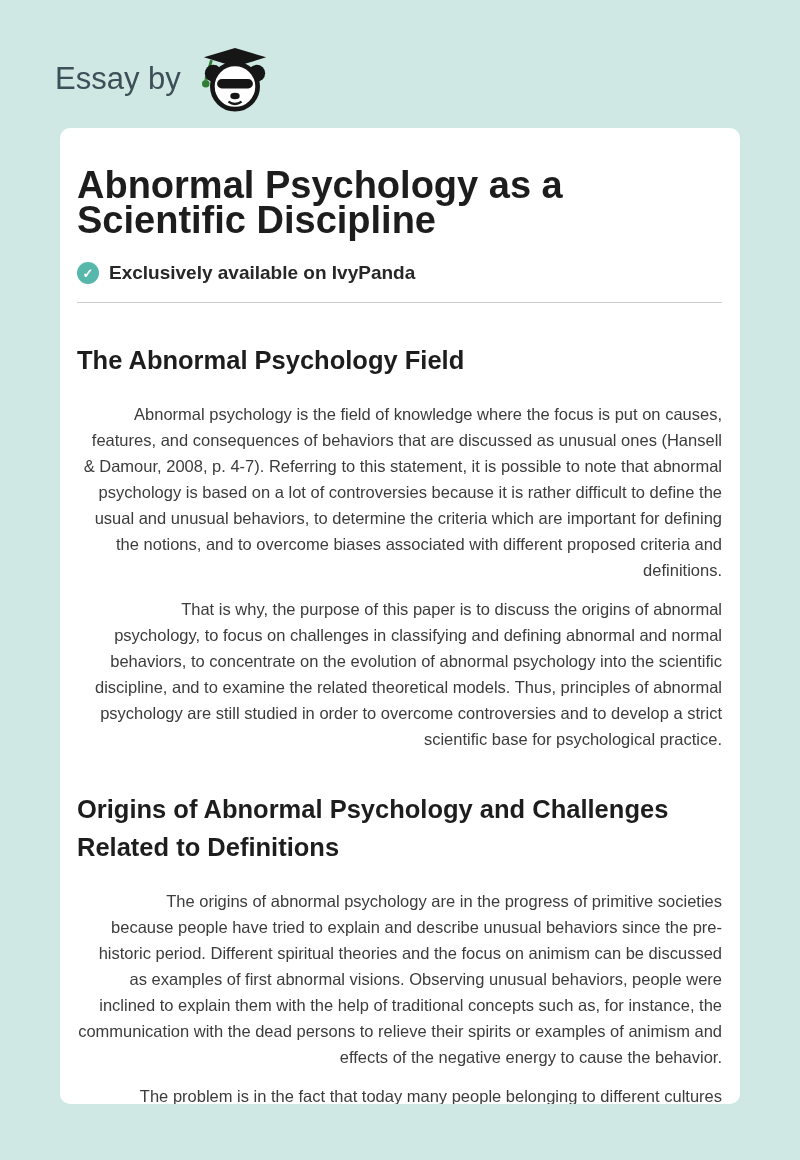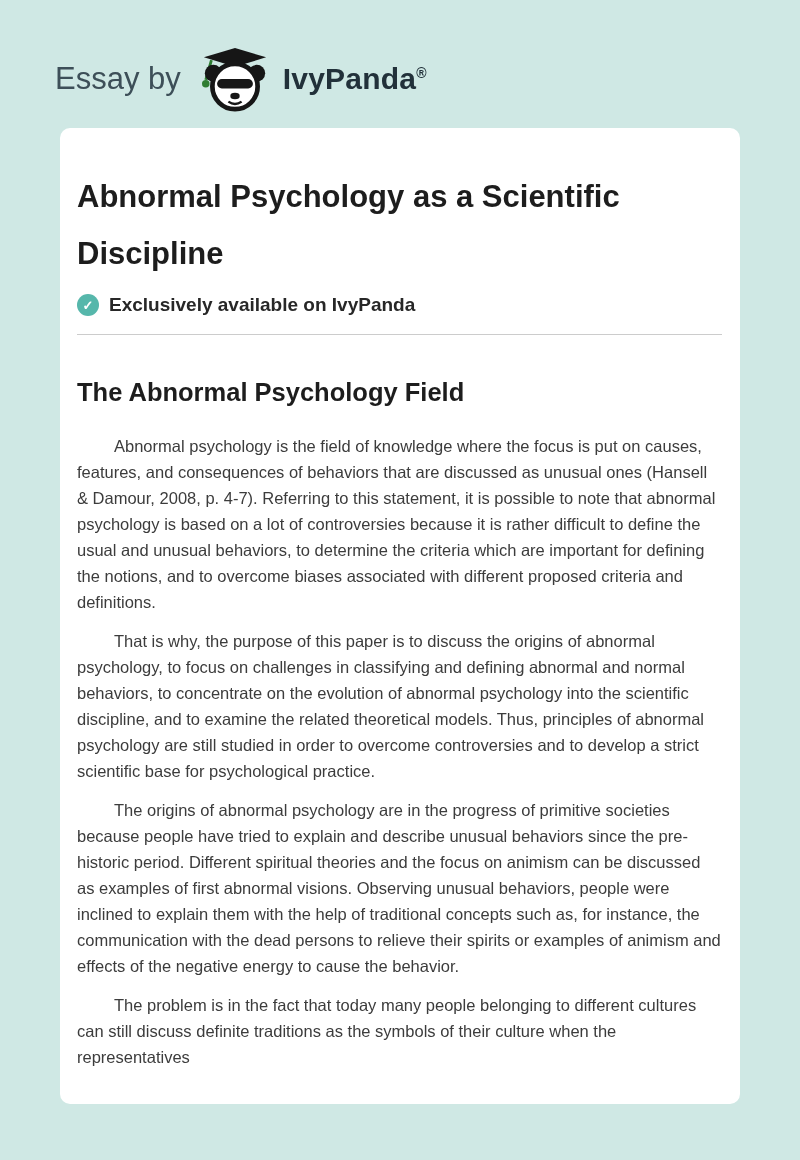--- a/index.html
+++ b/index.html
@@ -37,23 +37,23 @@
   
   .card {
     margin: 0 60px;
     background: #ffffff;
     border-radius: 10px;
     padding: 40px 18px 30px 17px;
     height: 976px;
     overflow: hidden;
   }
   h1.essay-title {
-    margin: 0 0 12px 0;
-    font-size: 31px;
-    line-height: 57px;
+    margin: 0 0 24px 0;
+    font-size: 38px;
+    line-height: 35px;
     color: #1d1d1d;
     font-weight: bold;
   }
   .availability {
     display: flex;
     align-items: center;
     gap: 10px;
     margin: 0 0 18px 0;
   }
   .check-circle {
@@ -85,21 +85,21 @@
     line-height: 38px;
     color: #1d1d1d;
     font-weight: bold;
   }
   p.body-para {
     margin: 0 0 13px 0;
     font-size: 16.5px;
     line-height: 26px;
     color: #3c3c3c;
     text-indent: 37px;
-    text-align: left;
+    text-align: right;
   }
 </style>
 </head>
 <body>
 
 <div class="page">
 
   <header class="site-header">
     <span class="essay-by">Essay by</span>
     <span class="logo-wrap">
@@ -109,36 +109,36 @@
         <polygon points="40,2 73,12 40,22 7,12" fill="#161616"></polygon>
         <rect x="30" y="15" width="20" height="7" fill="#161616"></rect>
         <circle cx="17" cy="29" r="9" fill="#161616"></circle>
         <circle cx="63" cy="29" r="9" fill="#161616"></circle>
         <circle cx="40" cy="43" r="24" fill="#ffffff" stroke="#161616" stroke-width="5"></circle>
         <rect x="21" y="35" width="38" height="10" rx="5" fill="#161616"></rect>
         <ellipse cx="40" cy="53" rx="5" ry="3.5" fill="#161616"></ellipse>
         <path d="M33 59 Q40 64 47 59" stroke="#161616" stroke-width="2.5" fill="none"></path>
       </svg>
     </span>
-    <span class="brand"><span>IvyPanda</span><sup>®</sup></span>
   </header>
 
   <main class="card">
 
     <h1 class="essay-title">Abnormal Psychology as a Scientific Discipline</h1>
 
     <div class="availability">
       <span class="check-circle">✓</span>
       <span class="avail-text">Exclusively available on IvyPanda</span>
     </div>
 
     <hr class="divider">
 
     <h2 class="section-heading">The Abnormal Psychology Field</h2>
     <p class="body-para">Abnormal psychology is the field of knowledge where the focus is put on causes, features, and consequences of behaviors that are discussed as unusual ones (Hansell &amp; Damour, 2008, p. 4-7). Referring to this statement, it is possible to note that abnormal psychology is based on a lot of controversies because it is rather difficult to define the usual and unusual behaviors, to determine the criteria which are important for defining the notions, and to overcome biases associated with different proposed criteria and definitions.</p>
     <p class="body-para">That is why, the purpose of this paper is to discuss the origins of abnormal psychology, to focus on challenges in classifying and defining abnormal and normal behaviors, to concentrate on the evolution of abnormal psychology into the scientific discipline, and to examine the related theoretical models. Thus, principles of abnormal psychology are still studied in order to overcome controversies and to develop a strict scientific base for psychological practice.</p>
 
+    <h2 class="section-heading">Origins of Abnormal Psychology and Challenges Related to Definitions</h2>
     <p class="body-para">The origins of abnormal psychology are in the progress of primitive societies because people have tried to explain and describe unusual behaviors since the pre-historic period. Different spiritual theories and the focus on animism can be discussed as examples of first abnormal visions. Observing unusual behaviors, people were inclined to explain them with the help of traditional concepts such as, for instance, the communication with the dead persons to relieve their spirits or examples of animism and effects of the negative energy to cause the behavior.</p>
     <p class="body-para">The problem is in the fact that today many people belonging to different cultures can still discuss definite traditions as the symbols of their culture when the representatives</p>
 
   </main>
 
 </div>
 
 </body></html>

